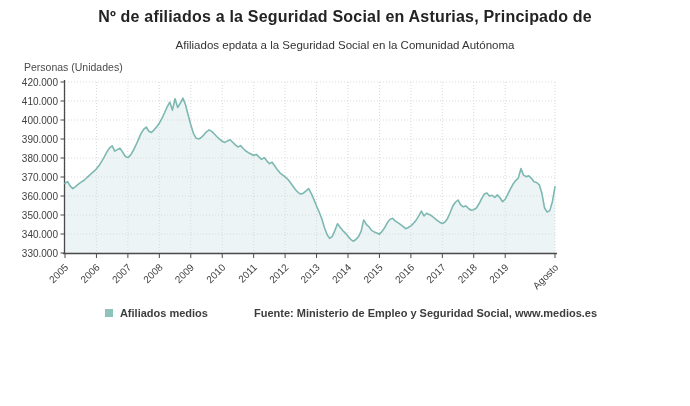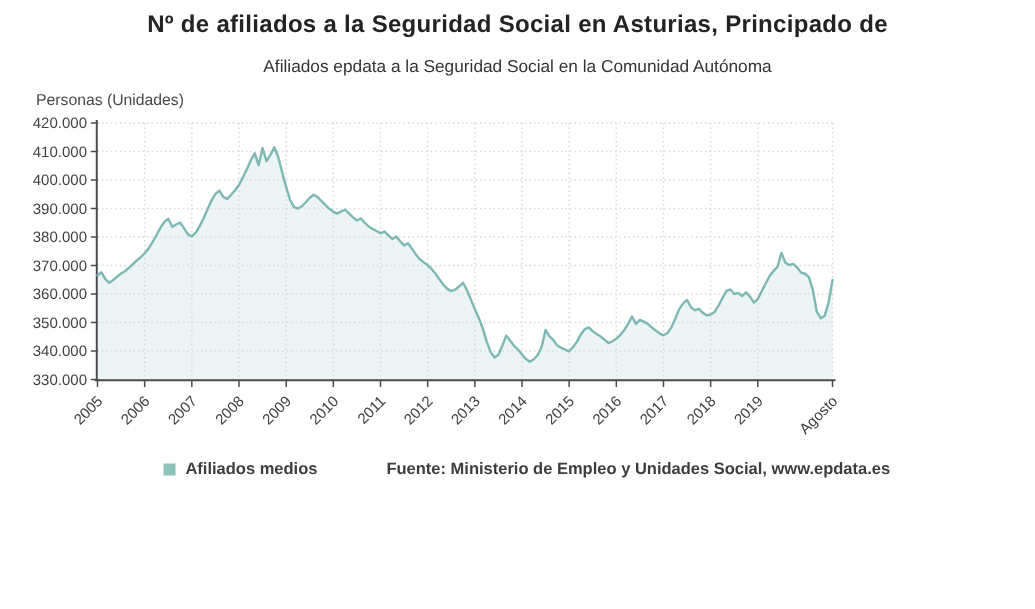--- a/index.html
+++ b/index.html
@@ -110,15 +110,15 @@
       <line x1="64.5" y1="6" x2="64.5" y2="179.5" stroke="#4a4a4a" stroke-width="1.3"></line>
       <line x1="63" y1="179.5" x2="557" y2="179.5" stroke="#4a4a4a" stroke-width="1.3"></line>
       <path d="M65.00 109.46 L67.62 107.56 L70.24 112.12 L72.86 114.59 L75.48 112.69 L78.10 110.41 L80.72 108.32 L83.34 106.80 L85.96 104.52 L88.58 102.05 L91.20 99.58 L93.82 97.49 L96.44 94.83 L99.06 91.60 L101.68 87.42 L104.30 82.86 L106.93 77.92 L109.55 73.93 L112.17 71.84 L114.79 77.16 L117.41 75.64 L120.03 74.31 L122.65 78.11 L125.27 82.29 L127.89 83.62 L130.51 81.15 L133.13 76.78 L135.75 71.46 L138.37 65.57 L140.99 59.68 L143.61 55.31 L146.23 53.03 L148.85 57.21 L151.47 58.54 L154.09 55.88 L156.71 52.84 L159.33 49.23 L161.95 44.29 L164.57 38.78 L167.19 32.89 L169.81 28.14 L172.43 36.12 L175.05 24.72 L177.67 33.46 L180.29 29.28 L182.91 24.15 L185.53 30.80 L188.16 41.06 L190.78 50.75 L193.40 59.30 L196.02 64.05 L198.64 65.00 L201.26 63.48 L203.88 60.82 L206.50 57.78 L209.12 55.88 L211.74 57.40 L214.36 60.06 L216.98 62.72 L219.60 65.19 L222.22 67.28 L224.84 68.42 L227.46 66.90 L230.08 65.76 L232.70 68.23 L235.32 70.89 L237.94 72.98 L240.56 71.65 L243.18 74.50 L245.80 76.97 L248.42 78.68 L251.04 80.01 L253.66 81.53 L256.28 80.39 L258.90 82.86 L261.52 85.33 L264.14 83.62 L266.76 86.85 L269.39 89.70 L272.01 88.18 L274.63 91.79 L277.25 95.59 L279.87 98.82 L282.49 100.91 L285.11 102.81 L287.73 105.28 L290.35 108.51 L292.97 112.31 L295.59 115.73 L298.21 118.58 L300.83 120.10 L303.45 119.15 L306.07 116.87 L308.69 114.59 L311.31 119.53 L313.93 125.61 L316.55 132.07 L319.17 137.96 L321.79 144.80 L324.41 153.54 L327.03 160.57 L329.65 164.37 L332.27 162.47 L334.89 156.39 L337.51 149.74 L340.13 153.16 L342.75 156.58 L345.37 159.05 L347.99 162.28 L350.61 165.32 L353.24 167.22 L355.86 165.51 L358.48 162.66 L361.10 157.34 L363.72 145.94 L366.34 150.31 L368.96 152.78 L371.58 156.39 L374.20 157.91 L376.82 159.05 L379.44 160.19 L382.06 157.34 L384.68 153.73 L387.30 148.79 L389.92 145.37 L392.54 144.23 L395.16 146.89 L397.78 148.60 L400.40 150.31 L403.02 152.40 L405.64 154.68 L408.26 153.54 L410.88 151.83 L413.50 149.36 L416.12 146.13 L418.74 141.95 L421.36 137.01 L423.98 141.95 L426.60 139.29 L429.22 140.43 L431.84 141.95 L434.47 144.23 L437.09 146.32 L439.71 148.22 L442.33 149.55 L444.95 148.03 L447.57 144.42 L450.19 138.53 L452.81 132.07 L455.43 128.27 L458.05 125.99 L460.67 130.93 L463.29 132.83 L465.91 131.88 L468.53 134.54 L471.15 136.25 L473.77 135.68 L476.39 133.97 L479.01 129.79 L481.63 124.66 L484.25 120.10 L486.87 118.96 L489.49 122.00 L492.11 121.24 L494.73 123.52 L497.35 120.86 L499.97 123.71 L502.59 127.70 L505.21 125.23 L507.83 120.10 L510.45 114.97 L513.07 110.03 L515.70 106.61 L518.32 103.95 L520.94 94.64 L523.56 101.10 L526.18 102.62 L528.80 101.86 L531.42 104.33 L534.04 107.75 L536.66 108.51 L539.28 110.79 L541.90 119.34 L544.52 133.78 L547.14 138.15 L549.76 136.63 L552.38 127.70 L555.00 112.69 " fill="none" stroke="#7db8b2" stroke-width="1.6" stroke-linejoin="round" stroke-linecap="round"></path>
     </svg>
 
   <div class="legend-row">
     <div class="legend-item">
       <span class="swatch" style="background-color: rgb(142, 195, 188);"></span>
       <span class="legend-label">Afiliados medios</span>
     </div>
-    <div class="source">Fuente: Ministerio de Empleo y Unidades Social, www.epdata.es</div>
+    <div class="source">Fuente: Ministerio de Empleo y Seguridad Social, www.medios.es</div>
   </div>
 </div>
 
 </body></html>

